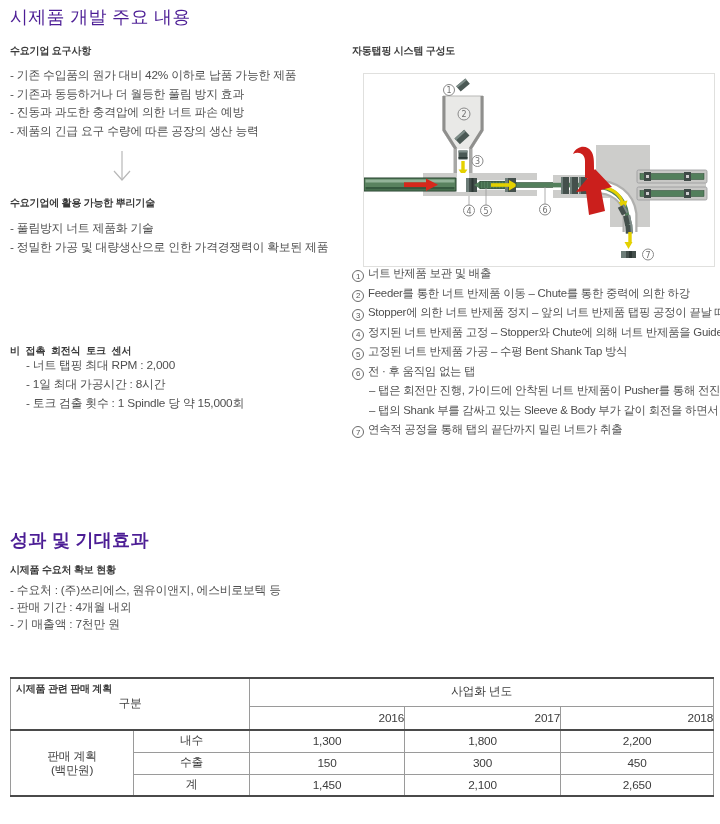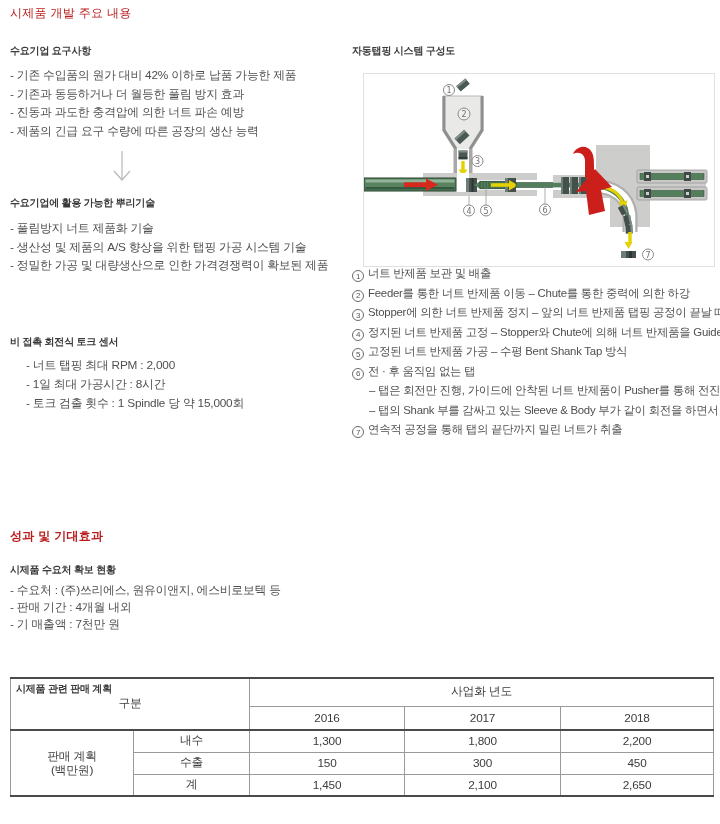--- a/index.html
+++ b/index.html
@@ -2,21 +2,21 @@
 <html><head>
 <meta charset="utf-8">
 <style>
   * { margin:0; padding:0; box-sizing:border-box; }
   html,body { background:#ffffff; }
   .page {
     position:relative; width:720px; height:824px; background:#fff;
     font-family:"Liberation Sans","DejaVu Sans",sans-serif; overflow:hidden;
   }
   .abs { position:absolute; }
-  .sec-title { font-size:12px; font-weight:500; color:#b91c1c; letter-spacing:.3px; }
+  .sec-title { font-size:18px; font-weight:500; color:#4c1d95; letter-spacing:.3px; }
   .h2 { font-size:10px; font-weight:bold; color:#3a3a3a; letter-spacing:-.2px; white-space:nowrap; }
   .bullets div { font-size:11.8px; color:#4f4f4f; line-height:18.6px; white-space:nowrap; letter-spacing:-.2px; }
   .bullets.tight div { line-height:19px;margin-left:16px; }
   .steps { font-size:11.4px; color:#4f4f4f; letter-spacing:-.25px; }
   .steps .step { line-height:19.5px; white-space:nowrap; height:19.5px; }
   .steps .sub { line-height:19.5px; white-space:nowrap; height:19.5px; padding-left:17px; }
   .circ {
     display:inline-flex; width:12px; height:12px; border:1px solid #6a6a6a; border-radius:50%;
     align-items:center; justify-content:center; font-size:8px; color:#555;
     margin-right:4px; position:relative; top:1.5px; background:#fff; flex:none;
@@ -24,21 +24,21 @@
   .diagram-box { border:1px solid #e0e0de; background:#fff; }
   
   table.sales { border-collapse:collapse; table-layout:fixed; width:703px;
     border-top:2px solid #4a4a4a; border-bottom:2px solid #4a4a4a;
     border-left:1px solid #9a9a9a; border-right:1px solid #9a9a9a;padding-left:24px; }
   table.sales th, table.sales td {
     border:1px solid #9a9a9a; font-size:11.8px; font-weight:normal; color:#3c3c3c;
     text-align:center; vertical-align:middle; padding:0; letter-spacing:-.2px;
   }
   table.sales thead th { border-bottom-color:#9a9a9a; }
-  table.sales thead tr.years th { border-bottom:2px solid #4a4a4a; height:24px; }
+  table.sales thead tr.years th { border-bottom:2px solid #4a4a4a; height:24px;text-align:right; }
   table.sales thead th.gubun { border-bottom:2px solid #4a4a4a; }
   table.sales thead tr.grp th { height:28px; }
   table.sales tbody td { height:22px; }
   .rowhead div { line-height:14px; }
 </style>
 </head>
 <body>
 
 <div class="page">
 
@@ -53,25 +53,24 @@
   </div>
 
   <svg class="abs" style="left:111px;top:151px;" width="22" height="32" viewBox="0 0 22 32">
     <line x1="11" y1="0" x2="11" y2="28" stroke="#b8b8b8" stroke-width="1.2"></line>
     <polyline points="3,20 11,29 19,20" fill="none" stroke="#b8b8b8" stroke-width="1.2"></polyline>
   </svg>
 
   <div class="abs h2" style="left:10px;top:196px;">수요기업에 활용 가능한 뿌리기술</div>
   <div class="abs bullets" style="left:10px;top:219px;">
     <div>- 풀림방지 너트 제품화 기술</div>
-    <div>- 생산성 및 제품의 A/S 향상을 위한 탭핑 가공 시스템 기술</div>
     <div>- 정밀한 가공 및 대량생산으로 인한 가격경쟁력이 확보된 제품</div>
   </div>
 
-  <div class="abs h2" style="left:10px;top:335px;">비 접촉 회전식 토크 센서</div>
+  <div class="abs h2" style="left:10px;top:344px;font-family:Liberation Mono, monospace;">비 접촉 회전식 토크 센서</div>
   <div class="abs bullets tight" style="left:10px;top:356px;">
     <div>- 너트 탭핑 최대 RPM : 2,000</div>
     <div>- 1일 최대 가공시간 : 8시간</div>
     <div>- 토크 검출 횟수 : 1 Spindle 당 약 15,000회</div>
   </div>
 
   <div class="abs h2" style="left:352px;top:44px;">자동탭핑 시스템 구성도</div>
 
   <div class="abs diagram-box" style="left:363px;top:73px;width:352px;height:194px;">
     <svg width="350" height="192" viewBox="0 0 350 192" font-family="DejaVu Sans, sans-serif">

